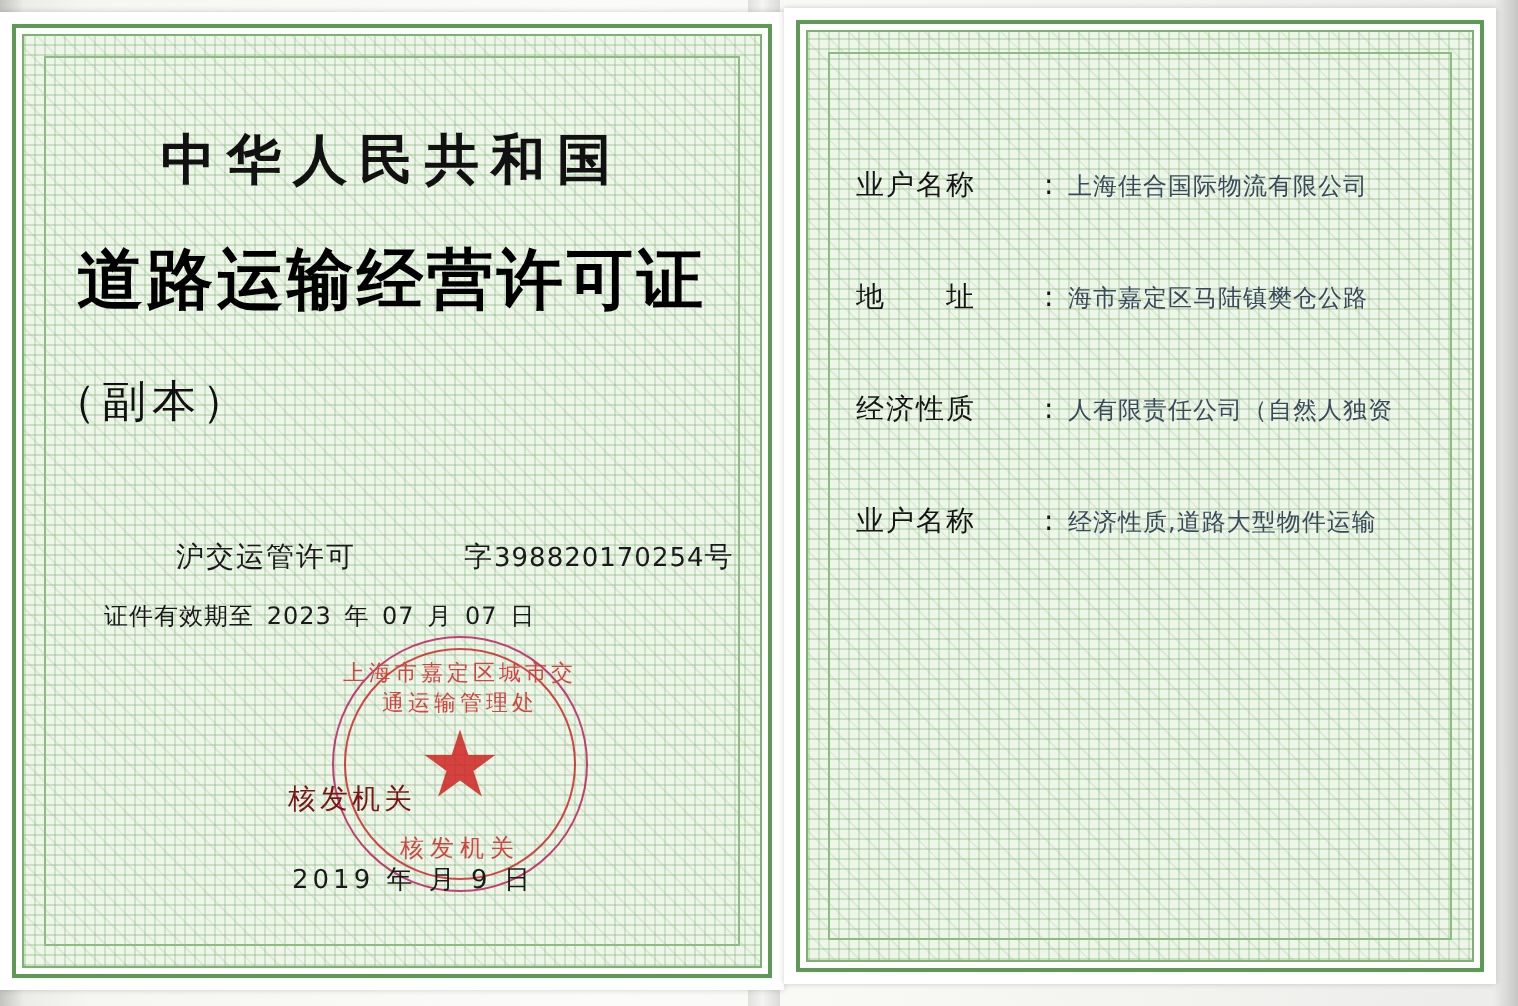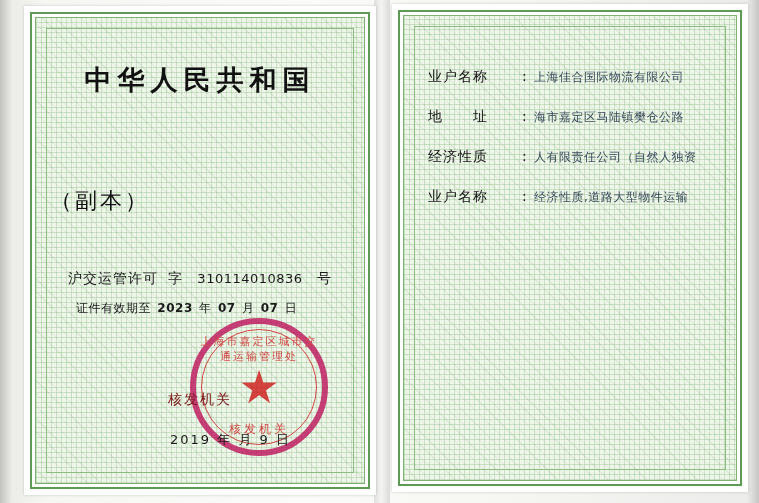--- a/index.html
+++ b/index.html
@@ -25,23 +25,23 @@
     inset: 0;
     background:
       linear-gradient(90deg, #e8e8e4 0%, #f6f6f3 6%, #fbfbf9 40%, #f7f7f4 62%, #ececeA 100%);
   }
   .page {
     position: absolute;
     background: #ffffff;
     box-shadow: 0 0 3px rgba(0,0,0,0.18);
   }
   .page-left {
-    left: 24px;
+    left: 0;
     top: 6px;
-    width: 352px;
+    width: 392px;
     height: 489px;
   }
   .page-right {
     left: 392px;
     top: 4px;
     width: 356px;
     height: 488px;
   }
   
   .field {
@@ -114,39 +114,39 @@
     position: absolute;
     top: 238px;
     left: 18px;
     right: 18px;
     display: flex;
     align-items: baseline;
     font-family: "DejaVu Sans", sans-serif;
     font-size: 14px;
     color: #1a1a1a;
   }
-  .row-license .lbl { letter-spacing: 1px; white-space: nowrap; }
+  .row-license .lbl { letter-spacing: 1px; white-space: nowrap; padding-left: 44px; }
   .row-license .num {
     flex: 1;
     text-align: center;
     font-size: 13px;
     letter-spacing: 0.5px;
   }
   .row-license .tail { letter-spacing: 1px; }
   .row-valid {
     position: absolute;
     top: 268px;
     left: 26px;
     font-family: "DejaVu Sans", sans-serif;
     font-size: 12px;
     color: #1a1a1a;
     letter-spacing: 0.5px;
     white-space: nowrap;
   }
-  .row-valid .v { margin: 0 2px; font-weight: bold; }
+  .row-valid .v { margin: 0 2px; }
   .row-date-bottom {
     position: absolute;
     bottom: 20px;
     left: 120px;
     font-family: "DejaVu Sans", sans-serif;
     font-size: 13px;
     color: #1a1a1a;
     letter-spacing: 2px;
     white-space: nowrap;
     margin-top: 16px;
@@ -161,21 +161,21 @@
     color: #7a1414;
   }
   
   .seal {
     position: absolute;
     left: 140px;
     top: 286px;
     width: 126px;
     height: 126px;
     border-radius: 50%;
-    border: 6px solid #be185d;
+    border: 1px solid #be185d;
     opacity: 0.82;
   }
   .seal .ring {
     position: absolute;
     inset: 5px;
     border-radius: 50%;
     border: 1px solid #cf2020;
   }
   .seal .star {
     position: absolute;
@@ -219,20 +219,21 @@
     font-family: "DejaVu Sans", sans-serif;
   }
   .frow .flabel {
     width: 94px;
     flex: 0 0 94px;
     text-align: justify;
     font-size: 14px;
     color: #151515;
     letter-spacing: 1px;
     white-space: nowrap;
+    margin-top: 16px;
   }
   .frow .fcolon {
     flex: 0 0 10px;
     font-size: 14px;
     color: #151515;
   }
   .frow .fvalue {
     flex: 1;
     font-size: 12px;
     color: #3a4a5c;
@@ -270,27 +271,28 @@
   <div class="page page-left">
     <div class="field"></div>
     <div class="border-outer"></div>
     <div class="border-mid"></div>
     <div class="inner-frame"></div>
 
     <div class="content">
 
       <div class="title-country">中华人民共和国</div>
 
+      <div class="title-main">道路运输经营许可证</div>
 
       <div class="title-sub">（副本）</div>
 
       <div class="row-license">
         <span class="lbl">沪交运管许可</span>
         <span class="lbl" style="margin-left:10px;">字</span>
-        <span class="num">310114010836</span>
+        <span class="num">398820170254</span>
         <span class="tail">号</span>
       </div>
 
       <div class="row-valid">
         <span>证件有效期至</span>
         <span class="v">2023</span>
         <span>年</span>
         <span class="v">07</span>
         <span>月</span>
         <span class="v">07</span>

